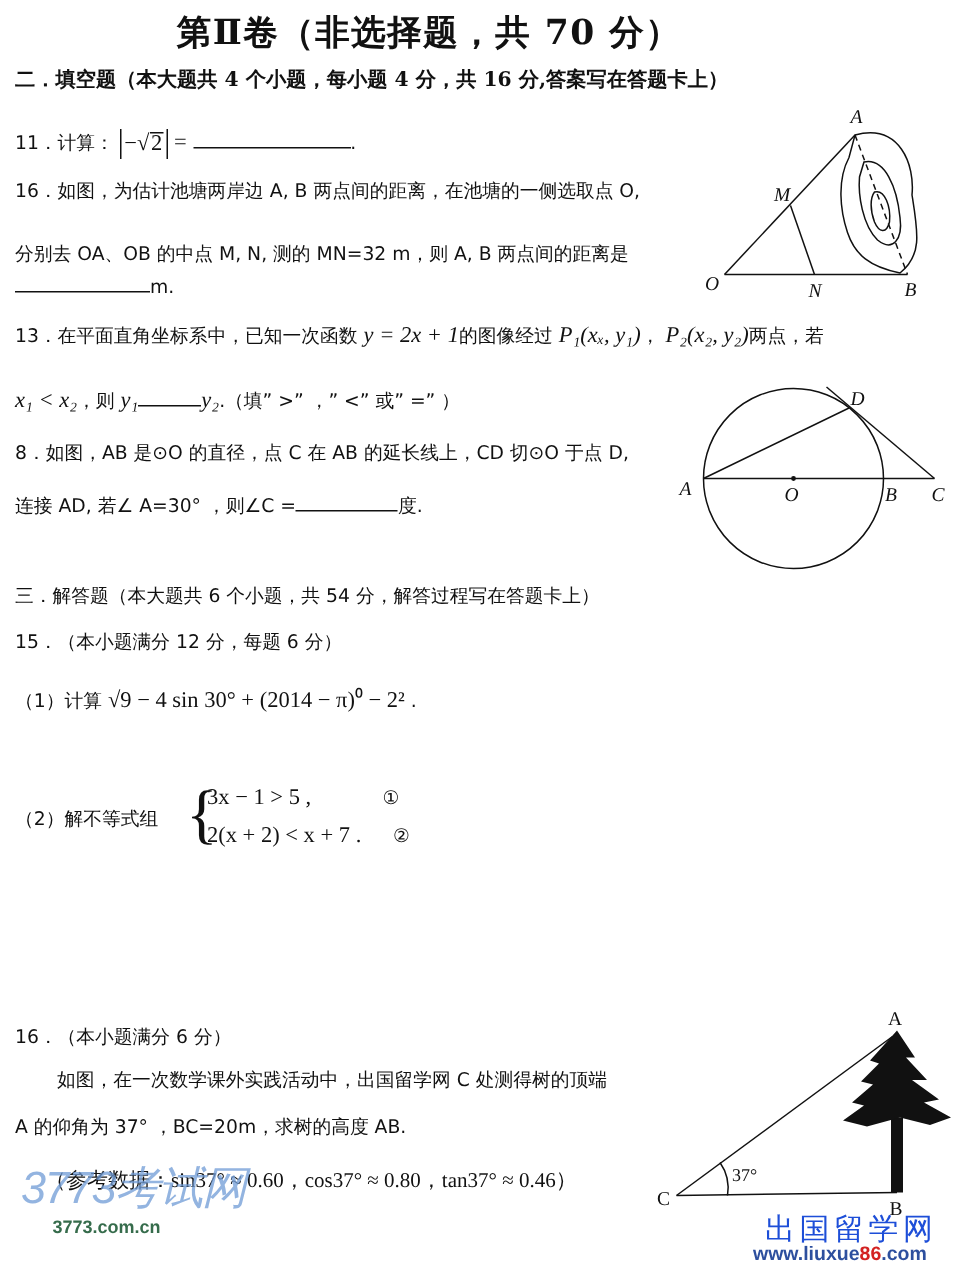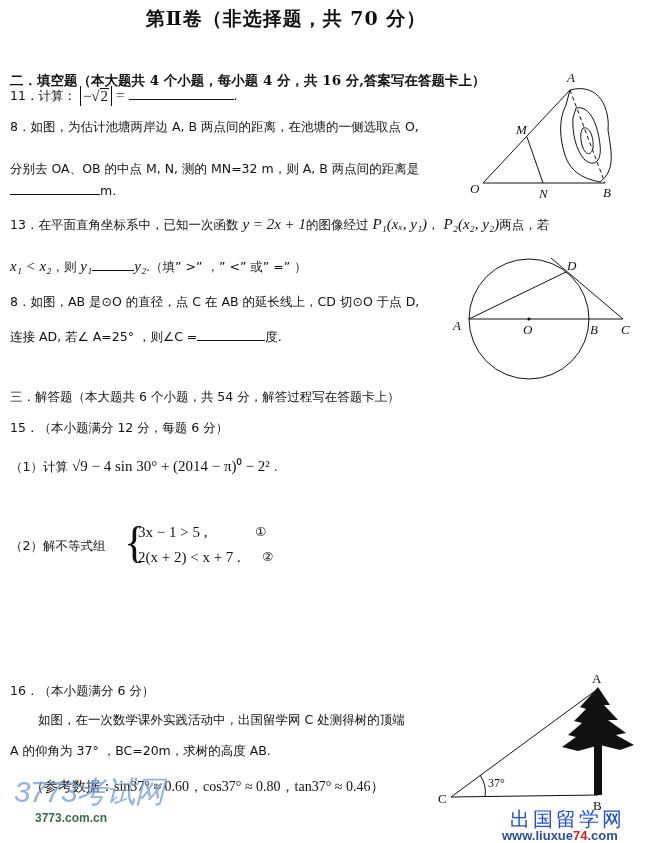--- a/index.html
+++ b/index.html
@@ -1,48 +1,48 @@
 <!DOCTYPE html>
 <html><head>
 <meta charset="utf-8">
 <style>
   html, body { margin:0; padding:0; background:#ffffff; }
   body { width:645px; height:843px; position:relative; overflow:hidden; font-family:"DejaVu Sans", sans-serif; color:#111; }
   .abs { position:absolute; white-space:nowrap; }
-  .title { left:0; width:572px; top:6px; text-align:center; font-family:"DejaVu Serif", serif; font-weight:bold; font-size:19px; letter-spacing:1px; }
+  .title { left:0; width:572px; top:6px; text-align:center; font-family:"DejaVu Serif", serif; font-weight:bold; font-size:23px; letter-spacing:1px; }
   .sec { font-family:"DejaVu Serif", serif; font-weight:bold; font-size:13.5px; }
   .txt { font-size:12.5px; }
   .math { font-family:"Liberation Serif", serif; font-size:15px; }
   .it { font-style:italic; font-family:"Liberation Serif", serif; }
   .blank { display:inline-block; border-bottom:1px solid #111; height:12px; vertical-align:baseline; }
   .abs-bar { display:inline-block; border-left:1.3px solid #111; border-right:1.3px solid #111; padding:0 2px; height:20px; line-height:20px; vertical-align:middle; }
   .sqrt { display:inline-block; border-top:1px solid #111; padding:0 1px; line-height:15px; }
   .brace { font-family:"Liberation Serif", serif; font-size:44px; line-height:44px; font-weight:100; }
   .wm1 { color:#6f9bd6; font-family:"Liberation Sans", sans-serif; font-style:italic; font-weight:normal; font-size:30px; opacity:0.75; letter-spacing:-1px; }
   .wm2 { color:#14532d; font-family:"Liberation Sans", sans-serif; font-weight:bold; font-size:12px; opacity:0.85; }
   .wm3 { color:#1d4ed8; font-family:"DejaVu Sans", sans-serif; font-size:20px; letter-spacing:3px; }
   .wm4 { color:#2d4f9e; font-family:"Liberation Sans", sans-serif; font-weight:bold; font-size:13px; }
   .wm4 .red { color:#d32222; }
   svg text { font-family:"Liberation Serif", serif; font-style:italic; font-size:13px; fill:#111; }
 </style>
 </head>
 <body>
 
 <div class="abs title">第Ⅱ卷（非选择题，共 70 分）</div>
 
-<div class="abs sec" style="left:10px;top:44px;margin-top:28px;">二．填空题（本大题共 4 个小题，每小题 4 分，共 16 分,答案写在答题卡上）</div>
+<div class="abs sec" style="left:10px;top:44px;">二．填空题（本大题共 4 个小题，每小题 4 分，共 16 分,答案写在答题卡上）</div>
 
 <div class="abs txt" style="left:10px;top:86px;">
   <span>11．计算：</span>
   <span class="abs-bar math"><span>−</span>√<span class="sqrt">2</span></span>
   <span class="math">=</span>
   <span class="blank" style="width:105px;"></span><span>.</span>
 </div>
 
-<div class="abs txt" style="left:10px;top:119px;">8．如图，为估计池塘两岸边 A, B 两点间的距离，在池塘的一侧选取点 O,</div>
+<div class="abs txt" style="left:10px;top:119px;">16．如图，为估计池塘两岸边 A, B 两点间的距离，在池塘的一侧选取点 O,</div>
 <div class="abs txt" style="left:10px;top:161px;">分别去 OA、OB 的中点 M, N, 测的 MN=32 m，则 A, B 两点间的距离是</div>
 <div class="abs txt" style="left:10px;top:182px;">
   <span class="blank" style="width:90px;"></span><span>m.</span>
 </div>
 
 <svg class="abs" style="left:450px;top:60px;" width="195" height="150">
   <g fill="none" stroke="#111" stroke-width="1">
     <line x1="33" y1="123" x2="120" y2="30"></line>
     <line x1="33" y1="123" x2="155" y2="123"></line>
     <line x1="77" y1="77" x2="93" y2="123"></line>
@@ -64,21 +64,21 @@
   <span class="math it">P₁(xₓ, y₁)</span>，
   <span class="math it">P₂(x₂, y₂)</span><span>两点，若</span>
 </div>
 <div class="abs txt" style="left:10px;top:258px;">
   <span class="math it">x₁ &lt; x₂</span><span>，则</span>
   <span class="math it">y₁</span><span class="blank" style="width:42px;"></span><span class="math it">y₂</span><span>.（填” &gt;” ，” &lt;” 或” =” ）</span>
 </div>
 
 <div class="abs txt" style="left:10px;top:294px;">8．如图，AB 是⊙O 的直径，点 C 在 AB 的延长线上，CD 切⊙O 于点 D,</div>
 <div class="abs txt" style="left:10px;top:328px;">
-  <span>连接 AD, 若∠ A=25° ，则∠C =</span><span class="blank" style="width:68px;"></span><span>度.</span>
+  <span>连接 AD, 若∠ A=30° ，则∠C =</span><span class="blank" style="width:68px;"></span><span>度.</span>
 </div>
 
 <svg class="abs" style="left:445px;top:250px;" width="200" height="145">
   <g fill="none" stroke="#111" stroke-width="1">
     <circle cx="84" cy="69" r="60"></circle>
     <line x1="24" y1="69" x2="178" y2="69"></line>
     <line x1="24" y1="69" x2="121" y2="22"></line>
     <line x1="106" y1="8" x2="178" y2="69"></line>
   </g>
   <circle cx="84" cy="69" r="1.6" fill="#111"></circle>
@@ -121,13 +121,13 @@
   </g>
   <text x="162" y="18" style="font-style:normal;">A</text>
   <text x="163" y="145" style="font-style:normal;">B</text>
   <text x="8" y="138" style="font-style:normal;">C</text>
   <text x="58" y="122" style="font-style:normal;font-size:12px;">37°</text>
 </svg>
 
 <div class="abs wm1" style="left:14px;top:772px;">3773考试网</div>
 <div class="abs wm2" style="left:35px;top:811px;">3773.com.cn</div>
 <div class="abs wm3" style="left:510px;top:806px;">出国留学网</div>
-<div class="abs wm4" style="left:502px;top:828px;"><span>www.liuxue</span><span class="red">74</span><span>.com</span></div>
+<div class="abs wm4" style="left:502px;top:828px;"><span>www.liuxue</span><span class="red">86</span><span>.com</span></div>
 
 </body></html>

